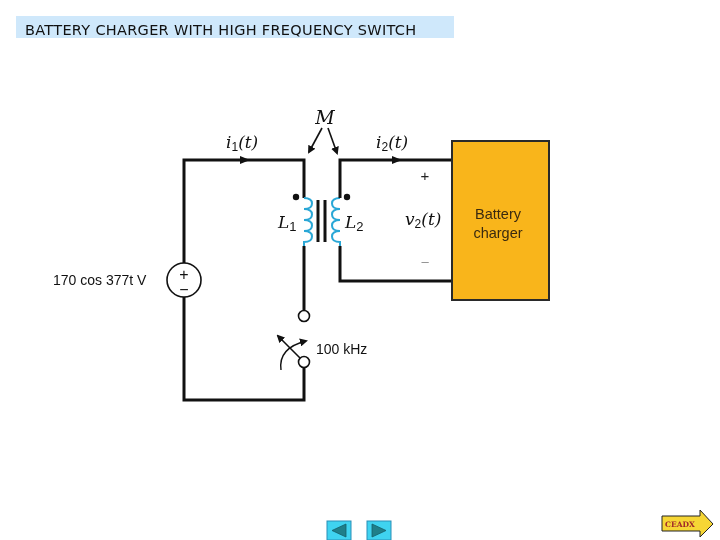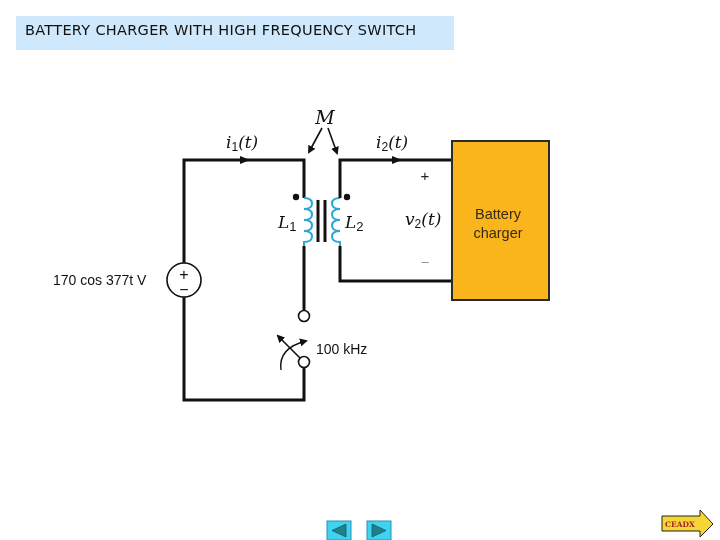--- a/index.html
+++ b/index.html
@@ -1,18 +1,18 @@
 <!DOCTYPE html>
 <html><head>
 <meta charset="utf-8">
 <style>
   html, body { margin:0; padding:0; background:#ffffff; }
   body { width:720px; height:540px; position:relative; overflow:hidden; font-family:"DejaVu Sans", sans-serif; }
   .title-bar {
-    position:absolute; left:16px; top:16px; width:438px; height:34px;
+    position:absolute; left:16px; top:16px; width:438px; height:22px;
     background:#cfe8fb; box-sizing:border-box; padding-left:9px;
     font-family:"DejaVu Sans", sans-serif; font-size:14.5px; letter-spacing:0.3px;
     line-height:28px; color:#111; white-space:nowrap;
   }
   svg.diagram { position:absolute; left:0; top:0; }
   .serif-i { font-family:"DejaVu Serif", serif; font-style:italic; }
   .sans { font-family:"Liberation Sans", sans-serif; }
   .nav-btn { cursor:pointer; }
 </style>
 </head>

